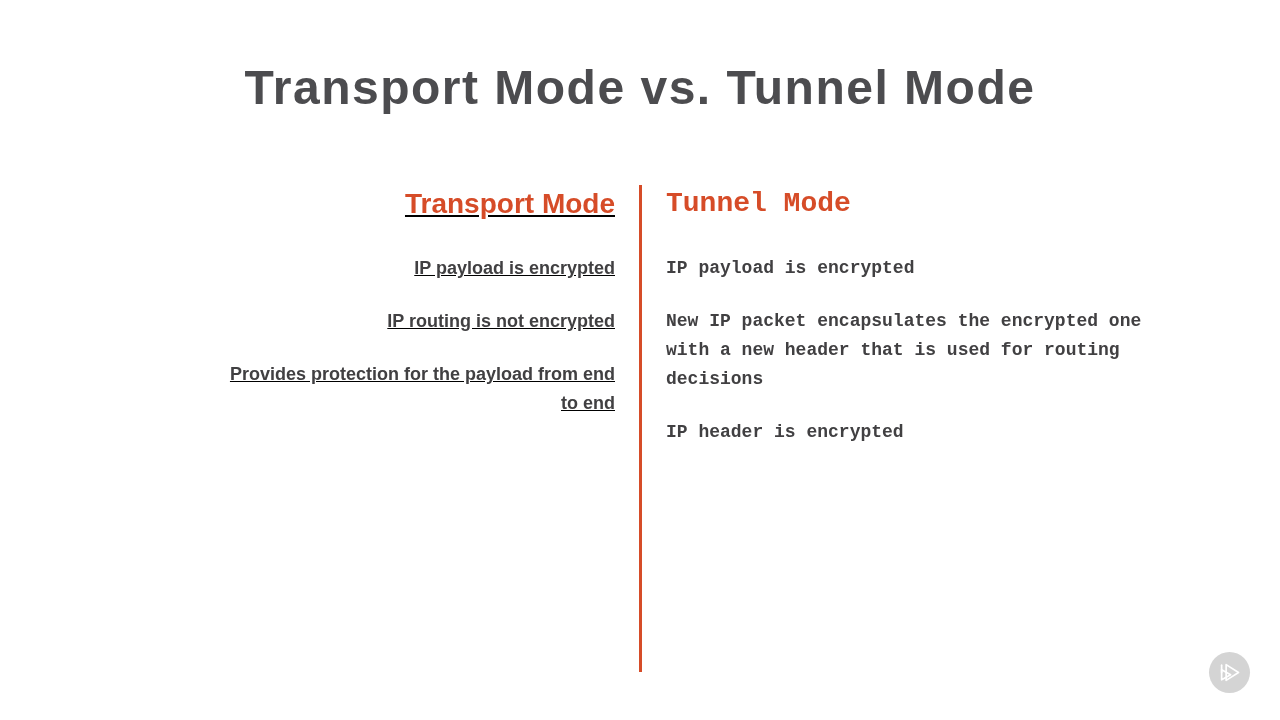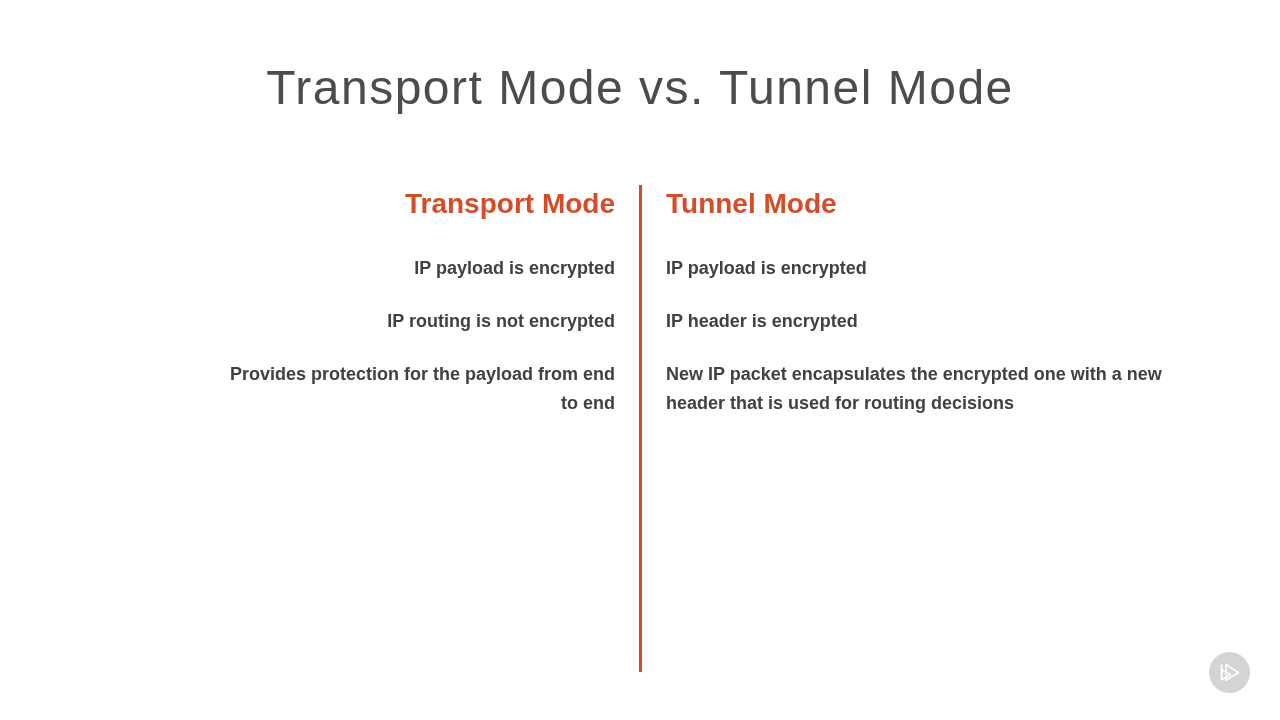--- a/index.html
+++ b/index.html
@@ -18,37 +18,39 @@
     background: var(--bg, #ffffff);
   }
   .slide-title {
     position: absolute;
     top: 60px;
     left: 0;
     width: 1280px;
     margin: 0;
     text-align: center;
     font-size: 48px;
-    font-weight: 400;
+    font-weight: 700;
     letter-spacing: 1.5px;
     color: var(--title, #4c4c4f);
   }
   .column {
     position: absolute;
     top: 188px;
   }
   .column-left {
     left: 220px;
     width: 395px;
     text-align: right;
+    text-decoration: underline;
   }
   .column-right {
     left: 666px;
     width: 510px;
     text-align: left;
+    font-family: Liberation Mono, monospace;
   }
   .column-header {
     margin: 0 0 34px 0;
     font-size: 28px;
     line-height: 32px;
     font-weight: 700;
     color: var(--accent, #d64c28);
   }
   .column-item {
     margin: 0 0 24px 0;
@@ -94,22 +96,22 @@
     <p class="column-item">IP payload is encrypted</p>
     <p class="column-item">IP routing is not encrypted</p>
     <p class="column-item">Provides protection for the payload from end to end</p>
   </div>
 
   <div class="divider"></div>
 
   <div class="column column-right">
     <h2 class="column-header">Tunnel Mode</h2>
     <p class="column-item">IP payload is encrypted</p>
+    <p class="column-item">New IP packet encapsulates the encrypted one with a new header that is used for routing decisions</p>
     <p class="column-item">IP header is encrypted</p>
-    <p class="column-item">New IP packet encapsulates the encrypted one with a new header that is used for routing decisions</p>
   </div>
 
   <div class="player-badge">
     <svg width="27" height="27" viewBox="0 0 24 24" fill="none" stroke="#ffffff" stroke-width="1.5" stroke-linejoin="round" stroke-linecap="round">
       <polygon points="9,5 20,12 9,19"></polygon>
       <polygon points="5,9.5 13,14 5,18.5"></polygon>
       <line x1="5" y1="5.5" x2="5" y2="12"></line>
     </svg>
   </div>
 

